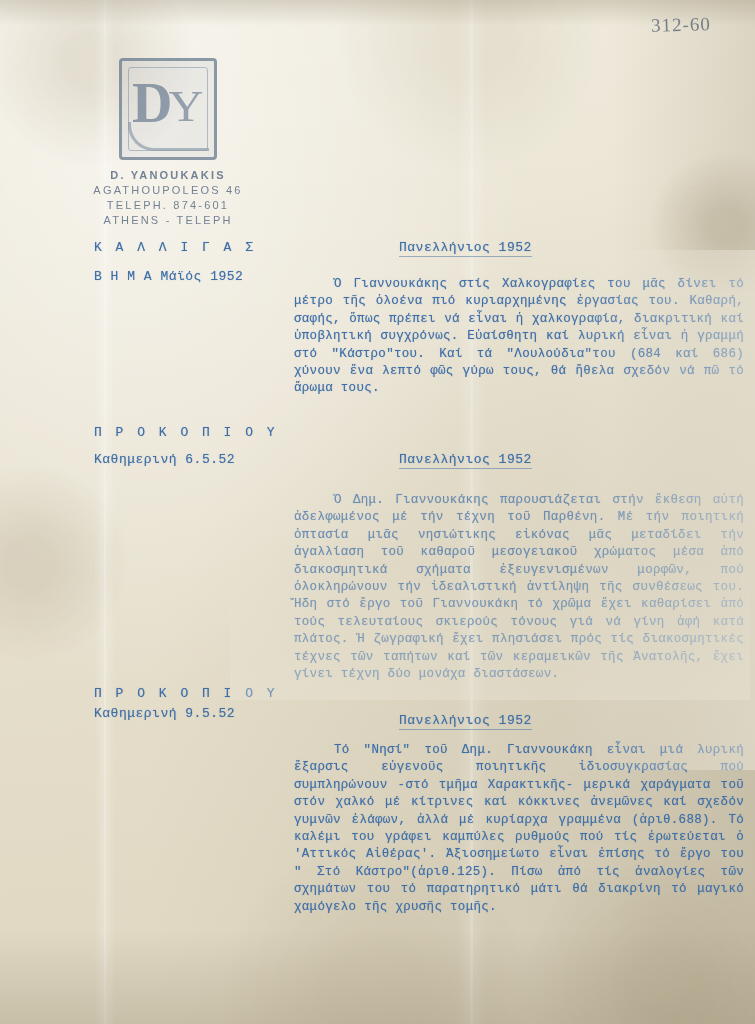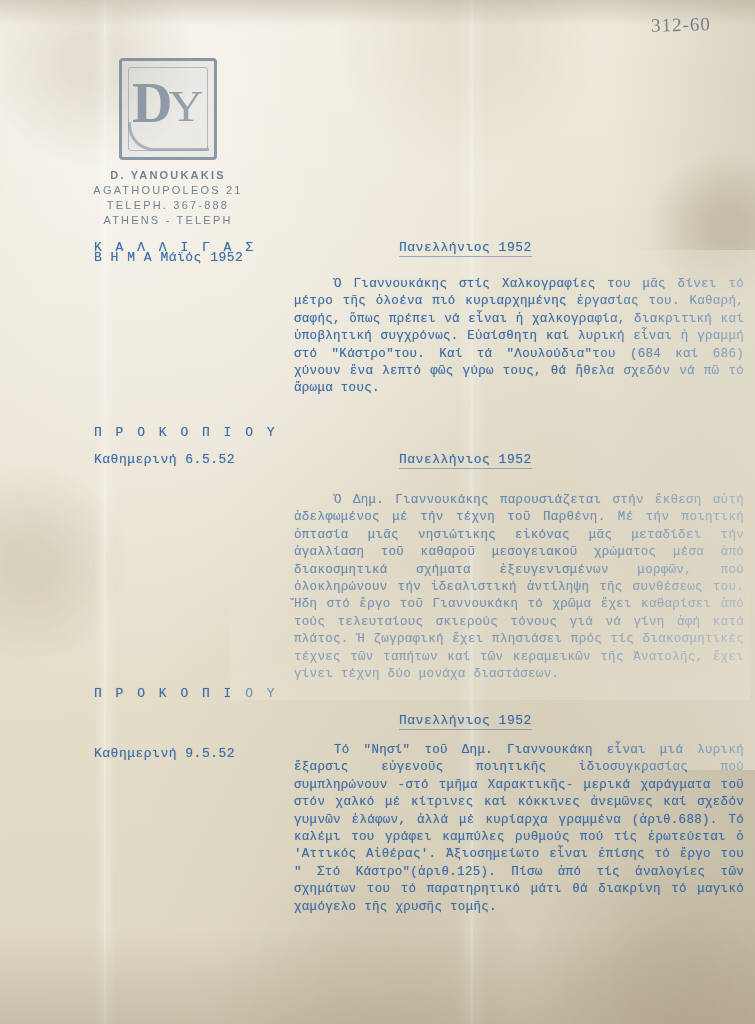--- a/index.html
+++ b/index.html
@@ -131,41 +131,41 @@
   <div id="refnum">312-60</div>
 
   <div id="letterhead">
     <div id="logo">
       <div class="inner"></div>
       <div class="dee">D</div>
       <div class="ypsilon">Y</div>
       <div class="swash"></div>
     </div>
     <div class="lh-line" id="lh-name">D. YANOUKAKIS</div>
-    <div class="lh-line">AGATHOUPOLEOS 21</div>
-    <div class="lh-line">TELEPH. 367-888</div>
+    <div class="lh-line">AGATHOUPOLEOS 46</div>
+    <div class="lh-line">TELEPH. 874-601</div>
     <div class="lh-line">ATHENS - TELEPH</div>
   </div>
 
   <div class="section">
     <div class="src ink" style="top:240px;">Κ Α Λ Λ Ι Γ Α Σ</div>
-    <div class="srcdate ink" style="top:250px;">Β Η Μ Α Μάϊός 1952</div>
+    <div class="srcdate ink" style="top:269px;">Β Η Μ Α Μάϊός 1952</div>
     <div class="perio ink" style="top:240px;">Πανελλήνιος 1952</div>
     <div class="para ink" style="top:276px;"><span class="ind"></span><span>Ὁ Γιαννουκάκης στίς Χαλκογραφίες του μᾶς δίνει τό μέτρο τῆς ὁλοένα πιό κυριαρχημένης ἐργασίας του. Καθαρή, σαφής, ὅπως πρέπει νά εἶναι ἡ χαλκογραφία, διακριτική καί ὑποβλητική συγχρόνως. Εὐαίσθητη καί λυρική εἶναι ἡ γραμμή στό "Κάστρο"του. Καί τά "Λουλούδια"του (684 καί 686) χύνουν ἕνα λεπτό φῶς γύρω τους, θά ἤθελα σχεδόν νά πῶ τό ἄρωμα τους.</span></div>
   </div>
 
   <div class="section">
     <div class="src ink" style="top:425px;">Π Ρ Ο Κ Ο Π Ι Ο Υ</div>
     <div class="srcdate ink" style="top:452px;text-align:right;">Καθημερινή 6.5.52</div>
     <div class="perio ink" style="top:452px;">Πανελλήνιος 1952</div>
     <div class="para ink faint" style="top:492px;"><span class="ind"></span><span>Ὁ Δημ. Γιαννουκάκης παρουσιάζεται στήν ἔκθεση αὐτή ἀδελφωμένος μέ τήν τέχνη τοῦ Παρθένη. Μέ τήν ποιητική ὀπτασία μιᾶς νησιώτικης εἰκόνας μᾶς μεταδίδει τήν ἀγαλλίαση τοῦ καθαροῦ μεσογειακοῦ χρώματος μέσα ἀπό διακοσμητικά σχήματα ἐξευγενισμένων μορφῶν, πού ὁλοκληρώνουν τήν ἰδεαλιστική ἀντίληψη τῆς συνθέσεως του. Ἤδη στό ἔργο τοῦ Γιαννουκάκη τό χρῶμα ἔχει καθαρίσει ἀπό τούς τελευταίους σκιερούς τόνους γιά νά γίνη ἁφή κατά πλάτος. Ἡ ζωγραφική ἔχει πλησιάσει πρός τίς διακοσμητικές τέχνες τῶν ταπήτων καί τῶν κεραμεικῶν τῆς Ἀνατολῆς, ἔχει γίνει τέχνη δύο μονάχα διαστάσεων.</span></div>
   </div>
 
   <div class="section">
     <div class="src ink" style="top:686px;">Π Ρ Ο Κ Ο Π Ι Ο Υ</div>
-    <div class="srcdate ink" style="top:746px;">Καθημερινή 9.5.52</div>
+    <div class="srcdate ink" style="top:706px;">Καθημερινή 9.5.52</div>
     <div class="perio ink" style="top:713px;">Πανελλήνιος 1952</div>
     <div class="para ink" style="top:742px;"><span class="ind"></span><span>Τό "Νησί" τοῦ Δημ. Γιαννουκάκη εἶναι μιά λυρική ἔξαρσις εὐγενοῦς ποιητικῆς ἰδιοσυγκρασίας πού συμπληρώνουν -στό τμῆμα Χαρακτικῆς- μερικά χαράγματα τοῦ στόν χαλκό μέ κίτρινες καί κόκκινες ἀνεμῶνες καί σχεδόν γυμνῶν ἐλάφων, ἀλλά μέ κυρίαρχα γραμμένα (ἀριθ.688). Τό καλέμι του γράφει καμπύλες ρυθμούς πού τίς ἐρωτεύεται ὁ 'Αττικός Αἰθέρας'. Ἀξιοσημείωτο εἶναι ἐπίσης τό ἔργο του " Στό Κάστρο"(ἀριθ.125). Πίσω ἀπό τίς ἀναλογίες τῶν σχημάτων του τό παρατηρητικό μάτι θά διακρίνη τό μαγικό χαμόγελο τῆς χρυσῆς τομῆς.</span></div>
   </div>
 
   <div id="washR"></div>
   <div id="washB"></div>
 </div>
 
 </body></html>

